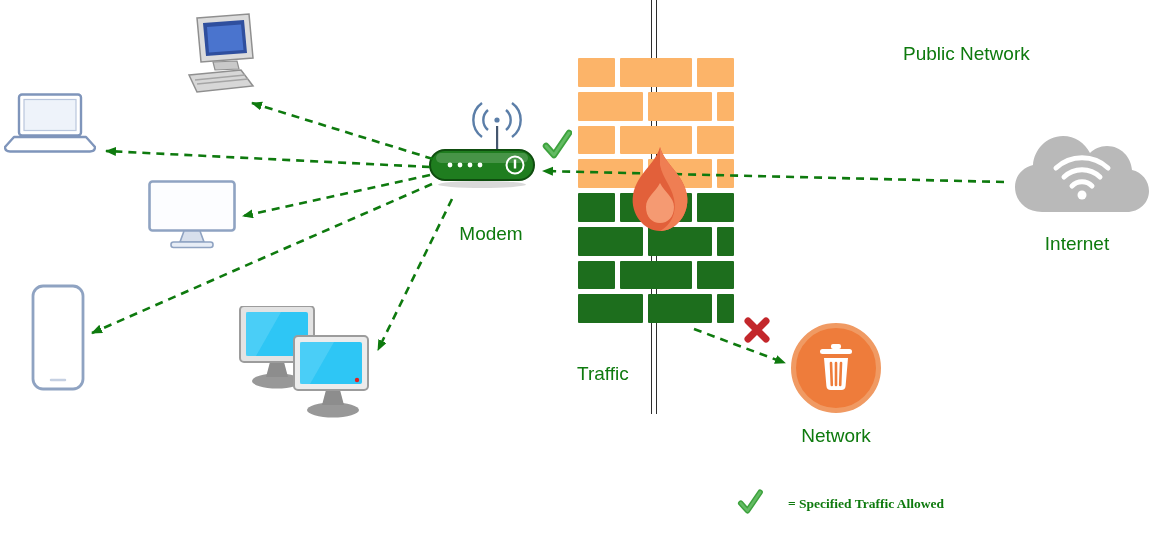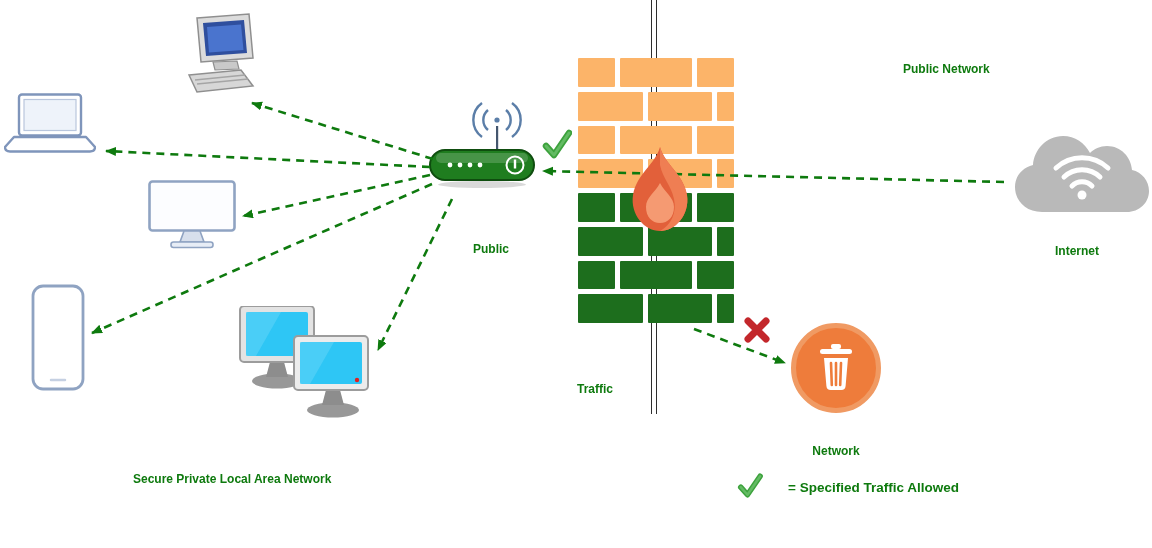--- a/index.html
+++ b/index.html
@@ -1,21 +1,21 @@
 <!DOCTYPE html>
 <html style="--green-text: #0e7a0e; --arrow-green: #0e7a0e; --brick-orange: #fcb469; --brick-green: #1d6e1d; --modem-green: #1f7d1f; --flame-orange: #e2603a; --flame-light: #f08a60; --dustbin-orange: #ee7c3b; --check-green: #3da23d; --cross-red: #c3272b; --cloud-gray: #b9b9b9; --restricted-text: #c25e11; --device-stroke: #8fa3c2; --screen-cyan: #2ec6f5;"><head>
 <meta charset="utf-8">
 <style>
   * { margin:0; padding:0; box-sizing:border-box; }
   html,body { width:1152px; height:548px; }
   body { background:#ffffff; font-family:"Liberation Sans", sans-serif; overflow:hidden; }
   .canvas { position:relative; width:1152px; height:548px; background:#fff; }
 
   
-  .label { position:absolute; font-weight:bold; font-size:12px; color:var(--green-text,#0e7a0e); white-space:nowrap; z-index:6;margin-top:19px; }
+  .label { position:absolute; font-weight:normal; font-size:19px; color:var(--green-text,#0e7a0e); white-space:nowrap; z-index:6; }
   .label.centered { text-align:center; }
 
   
   .vline { position:absolute; left:651px; top:0; width:6px; height:414px;
            border-left:1.6px solid #2e2e2e; border-right:1.6px solid #2e2e2e; z-index:1; }
 
   
   svg.arrows { position:absolute; left:0; top:0; z-index:3; pointer-events:none; }
   svg.arrows line { stroke:var(--arrow-green,#0e7a0e); stroke-width:2.6; stroke-dasharray:8 6; }
 
@@ -33,21 +33,21 @@
 
   
   .dustbin { position:absolute; left:791px; top:323px; width:90px; height:90px;
              background:var(--dustbin-orange,#ee7c3b); border:5px solid #f09a63; border-radius:50%;
              display:flex; align-items:center; justify-content:center; z-index:2; }
 
   
   .mark { position:absolute; z-index:5; }
 
   
-  .legend { position:absolute; left:737px; top:474px; display:flex; flex-direction:column; gap:21px; z-index:6; }
+  .legend { position:absolute; left:737px; top:490px; display:flex; flex-direction:column; gap:21px; z-index:6;font-family:Liberation Serif, serif; }
   .legend-row { display:flex; align-items:center; gap:25px; height:27px; }
   .legend-text { font-size:13.5px; font-weight:bold; }
   .legend-text.allowed { color:var(--green-text,#0e7a0e); }
   .legend-text.restricted { color:var(--restricted-text,#c25e11); }
 </style>
 </head>
 <body>
 
 <div class="canvas">
 
@@ -133,21 +133,21 @@
       <rect x="2" y="58" width="104" height="30" rx="15" fill="#1f7d1f" stroke="#0f4d0f" stroke-width="2"></rect>
       <rect x="8" y="61" width="92" height="10" rx="5" fill="#ffffff" opacity="0.18"></rect>
       <circle cx="22" cy="73" r="2.4" fill="#ffffff"></circle>
       <circle cx="32" cy="73" r="2.4" fill="#ffffff"></circle>
       <circle cx="42" cy="73" r="2.4" fill="#ffffff"></circle>
       <circle cx="52" cy="73" r="2.4" fill="#ffffff"></circle>
       <circle cx="87" cy="73" r="8.5" stroke="#ffffff" stroke-width="2" fill="none"></circle>
       <rect x="85.8" y="67.5" width="2.4" height="9" fill="#ffffff"></rect>
     </svg>
   </div>
-  <div class="label centered" style="left:451px; top:223px; width:80px;">Public</div>
+  <div class="label centered" style="left:451px; top:223px; width:80px;">Modem</div>
 
   <div class="mark" style="left:542px; top:128px;">
     <svg width="30" height="32" viewBox="0 0 30 32">
       <path d="M4,18 L12,27 L27,5" fill="none" stroke="#3da23d" stroke-width="6.5" stroke-linecap="round" stroke-linejoin="round"></path>
       <path d="M4,18 L12,27 L27,5" fill="none" stroke="#63bb63" stroke-width="3" stroke-linecap="round" stroke-linejoin="round"></path>
     </svg>
   </div>
 
   <div class="firewall">
     <div class="brick-row">
@@ -207,21 +207,21 @@
     <svg width="144" height="92" viewBox="0 0 144 92">
       <path d="M34,86 C17,86 7,74 7,61 C7,50 14,42 25,39 C26,24 38,10 55,10 C67,10 77,17 82,27 C86,23 92,20 99,20 C113,20 123,31 124,44 C134,46 141,55 141,65 C141,77 131,86 119,86 Z" fill="#b9b9b9"></path>
       <g stroke="#ffffff" stroke-width="5" fill="none" stroke-linecap="round">
         <path d="M64,60 A14,14 0 0 1 84,60"></path>
         <path d="M56,51 A26,26 0 0 1 92,51"></path>
         <path d="M48,42 A38,38 0 0 1 100,42"></path>
       </g>
       <circle cx="74" cy="69" r="4.5" fill="#ffffff"></circle>
     </svg>
   </div>
-  <div class="label centered" style="left:1037px; top:225px; width:80px;">Internet</div>
+  <div class="label centered" style="left:1037px; top:233px; width:80px;">Internet</div>
 
   <div class="mark" style="left:743px; top:316px;">
     <svg width="28" height="28" viewBox="0 0 28 28">
       <path d="M5,5 L23,23 M23,5 L5,23" stroke="#c3272b" stroke-width="7" stroke-linecap="round"></path>
     </svg>
   </div>
 
   <div class="dustbin">
     <svg width="46" height="52" viewBox="0 0 46 52">
       <rect x="18" y="2" width="10" height="5" rx="2" fill="#ffffff"></rect>
@@ -229,21 +229,20 @@
       <path d="M11,16 L35,16 L32.6,44 Q32.3,48 28.3,48 L17.7,48 Q13.7,48 13.4,44 Z" fill="#ffffff"></path>
       <g stroke="#ee7c3b" stroke-width="2.6" stroke-linecap="round">
         <line x1="18" y1="21" x2="18.8" y2="43"></line>
         <line x1="23" y1="21" x2="23" y2="43"></line>
         <line x1="28" y1="21" x2="27.2" y2="43"></line>
       </g>
     </svg>
   </div>
   <div class="label centered" style="left:796px; top:425px; width:80px;">Network</div>
 
-  <div class="label" style="left:133px; top:453px;">Secure Private Local Area Network</div>
 
   <div class="legend">
     <div class="legend-row">
       <span>
         <svg width="26" height="27" viewBox="0 0 30 32">
           <path d="M4,18 L12,27 L27,5" fill="none" stroke="#3da23d" stroke-width="6.5" stroke-linecap="round" stroke-linejoin="round"></path>
           <path d="M4,18 L12,27 L27,5" fill="none" stroke="#63bb63" stroke-width="3" stroke-linecap="round" stroke-linejoin="round"></path>
         </svg>
       </span>
       <span class="legend-text allowed">= Specified Traffic Allowed</span>

